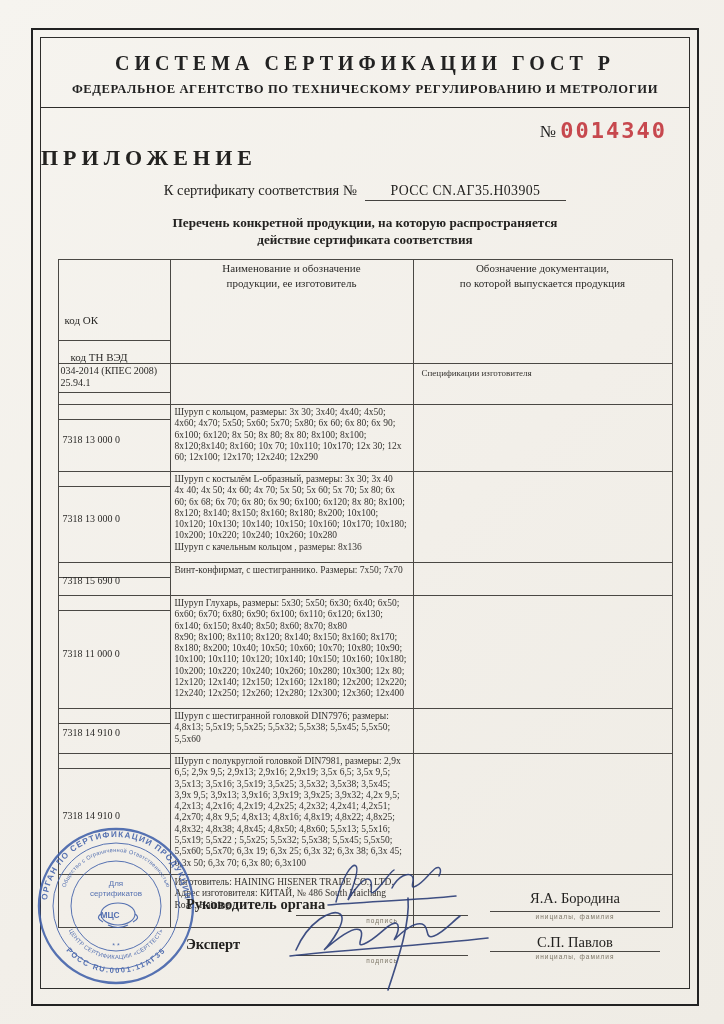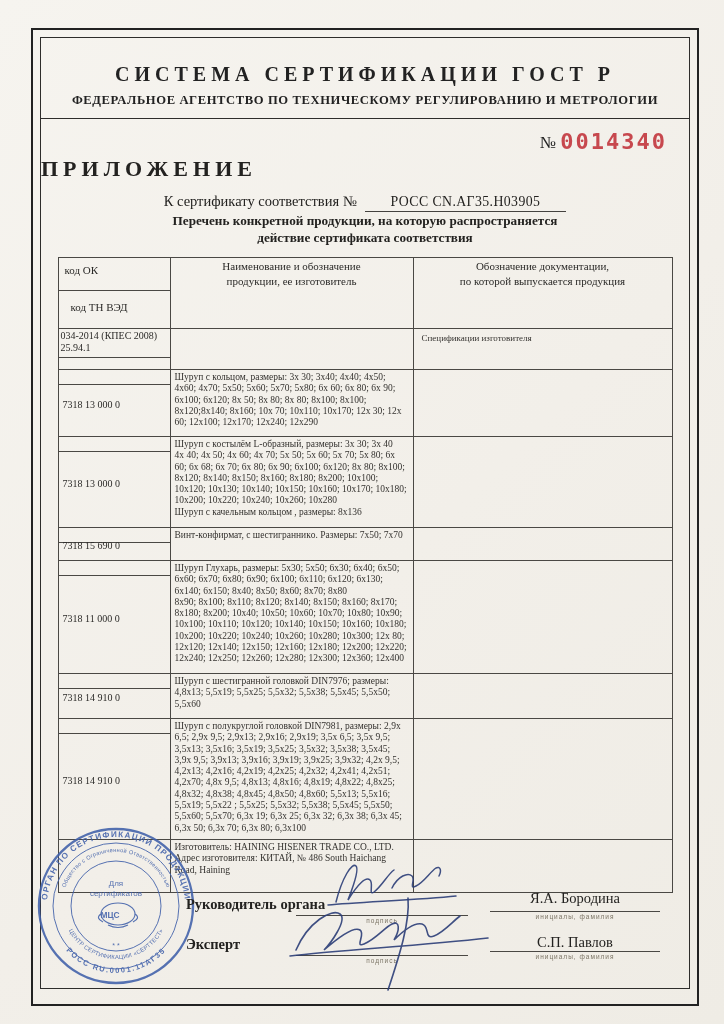--- a/index.html
+++ b/index.html
@@ -23,21 +23,21 @@
     position:absolute;left:7px;top:7px;right:7px;bottom:15px;
     border:1px solid #2e2d2b;
   }
   .head-band{
     border-bottom:1px solid #2e2d2b;
     padding:14px 10px 10px;
     text-align:center;
   }
   .sys-title{
     font-size:20px;font-weight:bold;letter-spacing:5px;color:#222;
-    margin:11px 0 7px 0;
+    margin:0 0 7px 0;
   }
   .agency{
     font-size:12.6px;font-weight:bold;letter-spacing:.6px;color:#222;margin:0;
   }
   .blank-number{
     text-align:right;padding:10px 22px 0 0;white-space:nowrap;
   }
   .blank-number .nom{font-size:17px;color:#222;}
   .blank-number .digits{
     font-family:"DejaVu Sans Mono",monospace;
@@ -50,32 +50,32 @@
   }
   .cert-line{
     margin-top:11px;text-align:center;font-size:14.5px;color:#232220;
   }
   .cert-line .lbl{margin-right:8px;}
   .cert-line .num{
     display:inline-block;border-bottom:1px solid #44423f;
     padding:0 26px 1px;font-size:13.8px;letter-spacing:.4px;
   }
   .subtitle{
-    text-align:center;font-weight:bold;
+    margin-top:13px;text-align:center;font-weight:bold;
     font-size:13.2px;line-height:17px;color:#232220;
   }
   
   table.products{
     margin:11px auto 0;border-collapse:collapse;table-layout:fixed;
     width:614px;
   }
   table.products td{border:1px solid #4a4844;vertical-align:top;}
   thead td{border-bottom:2px solid #3a3835;height:68px;}
   .hc1{padding:0;}
-  .hc1 .h-top{height:33px;border-bottom:1px solid #4a4844;padding:6px 0 0 6px;box-sizing:border-box;font-size:11px;}
+  .hc1 .h-top{height:33px;border-bottom:1px solid #4a4844;padding:6px 0 0 6px;box-sizing:border-box;font-size:11px;margin-top:48px;}
   .hc1 .h-bot{padding:10px 0 0 12px;font-size:11px;}
   .hc2,.hc3{
     text-align:center;vertical-align:middle;font-size:11px;line-height:15px;
     white-space:pre-line;font-weight:500;
   }
   td.c1{position:relative;font-size:10px;line-height:12px;padding:0 3px;white-space:pre-line;}
   td.c1 .subline{position:absolute;top:14px;left:-1px;right:-1px;border-top:1px solid #4a4844;}
   td.c1 .code-text{position:absolute;top:50%;left:4px;transform:translateY(-36%);white-space:nowrap;}
   td.c1 .code-top{border-bottom:1px solid #4a4844;padding:1px 2px 3px 2px;margin:0 -3px;}
   td.c2{font-size:9.5px;line-height:11.3px;padding:2px 4px;white-space:pre-line;color:#34322f;}

